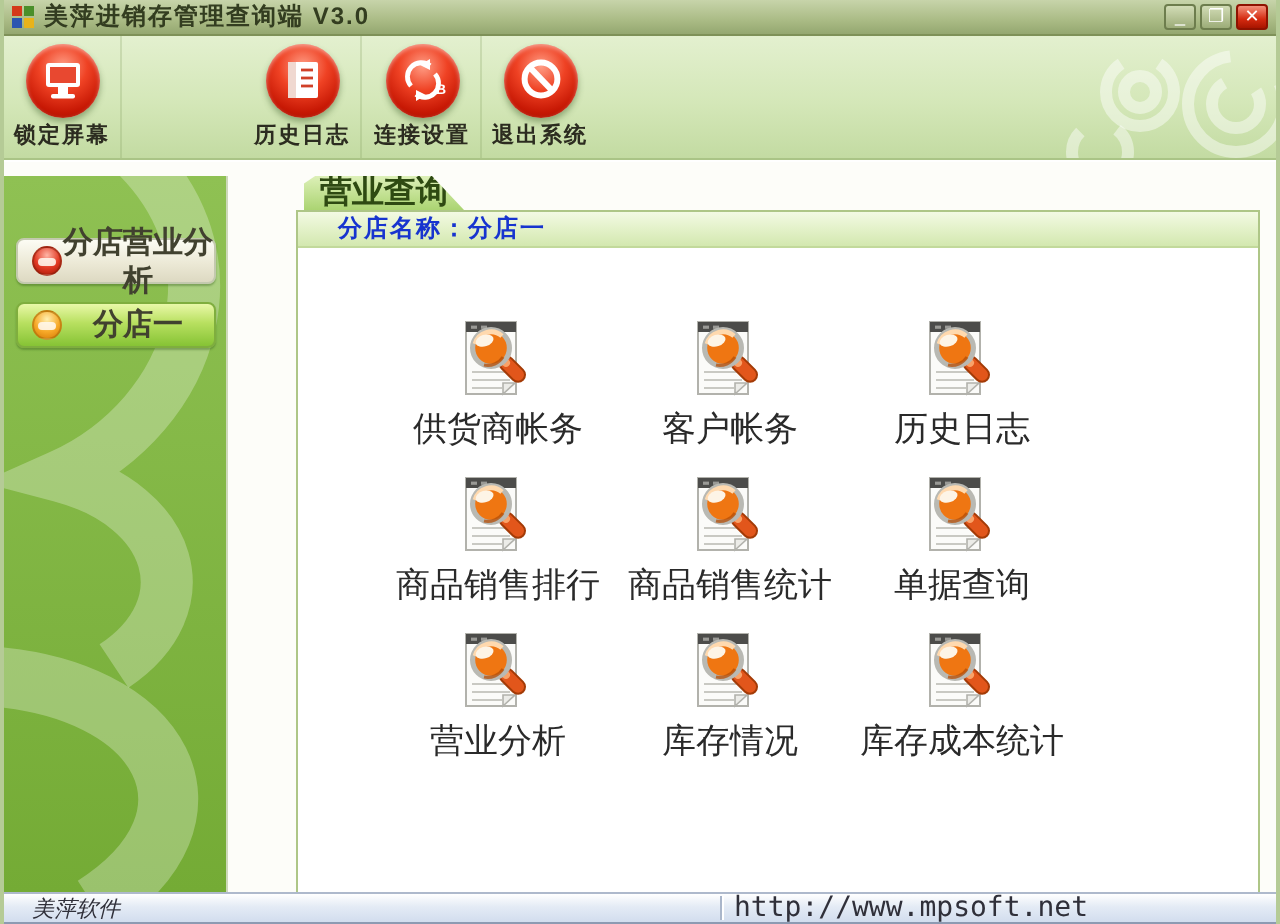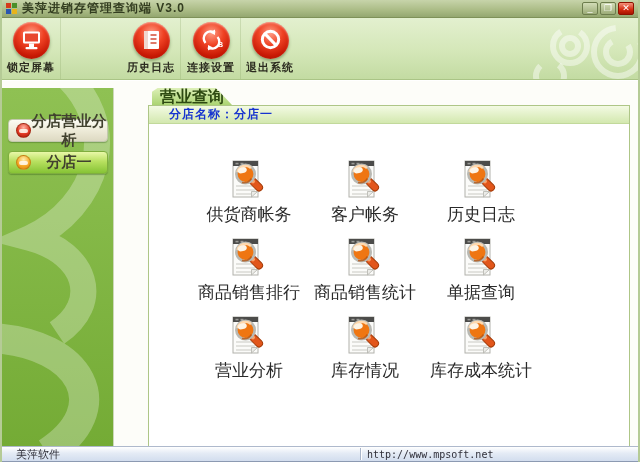--- a/index.html
+++ b/index.html
@@ -76,25 +76,25 @@
   .grid-row { display:flex; margin-bottom:20px; }
   .grid-item { width:116px; height:58px; text-align:center; cursor:pointer; }
   .grid-item svg { display:block; margin:0 auto; }
   .grid-item .label { font-size:17px; color:#2a2a2a; margin-top:1px; white-space:nowrap; }
 
   
   #statusbar { position:absolute; bottom:0; left:0; right:0; height:16px;
     background:linear-gradient(#ffffff,#e4ebf5 45%,#d2ddee);
     border-top:1px solid #aeb9cc; border-bottom:1px solid #8c9ab2;
     display:flex; align-items:center; font-size:11px; color:#30303a; }
-  #status-left { margin-left:14px; }
+  #status-left { margin-left:14px;font-style:italic; }
   #status-divider { width:1px; height:12px; background:#aab6ca; margin-left:300px;
     box-shadow:1px 0 0 #fff; }
   #status-url { margin-left:6px; font-family:"DejaVu Sans Mono","Liberation Mono",monospace;
-    font-size:10px; }
+    font-size:14px; }
 </style>
 </head>
 <body>
 
 <svg width="0" height="0" style="position:absolute">
   <defs>
     <symbol id="docmag" viewBox="0 0 38 42">
       <rect x="3" y="1" width="25" height="36" fill="#fbfbf9" stroke="#b2b2ac" stroke-width="1"></rect>
       <rect x="3" y="1" width="25" height="5" fill="#4c4c4a"></rect>
       <rect x="5.5" y="2.8" width="3" height="1.6" fill="#9a9a96"></rect>

